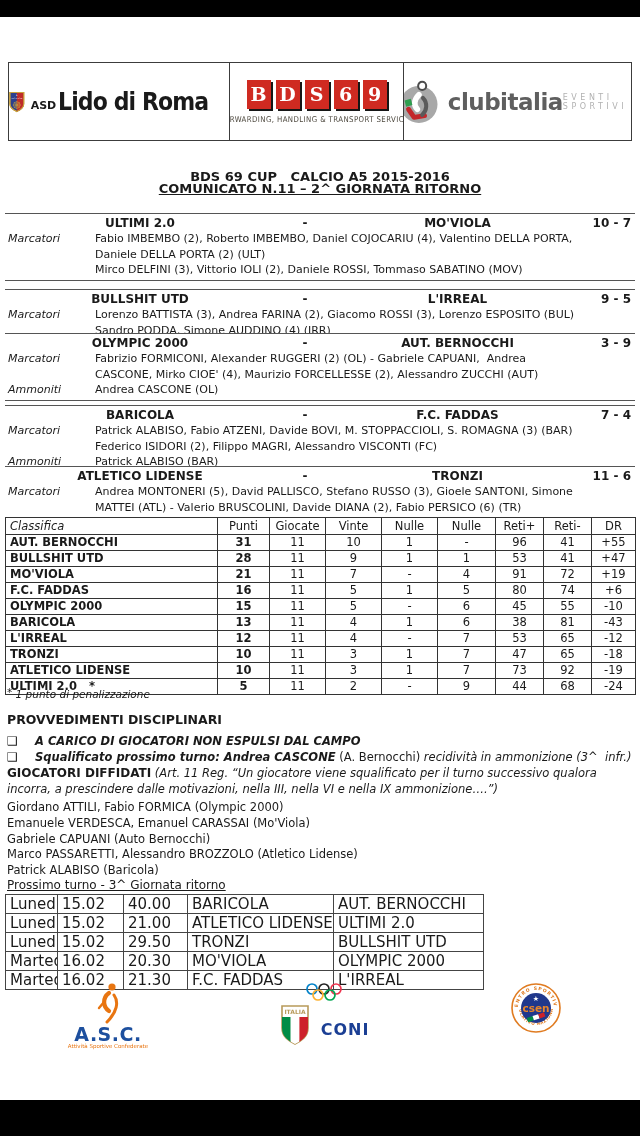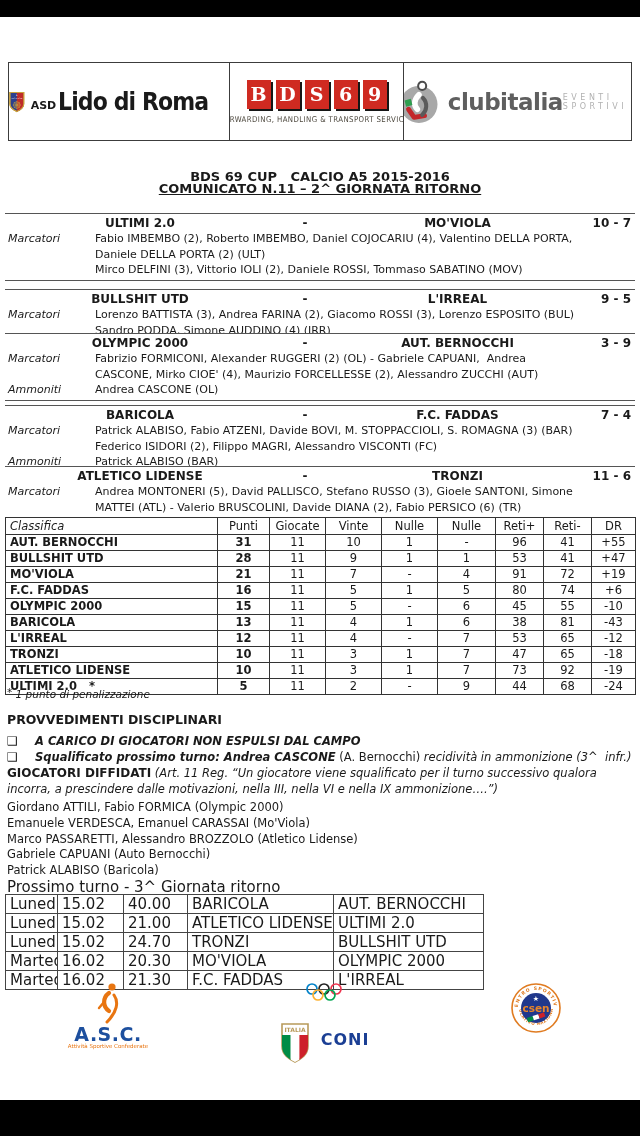--- a/index.html
+++ b/index.html
@@ -67,33 +67,33 @@
   .provv-item .bullet{font-size:12px;}
   .pi-bold{font-weight:bold;font-style:italic;}
   .pi-italic{font-style:italic;white-space:pre-wrap;}
 
   .diffidati-para{position:absolute;top:766px;left:7px;width:626px;font-size:11.5px;line-height:15.5px;}
   .diffidati-title{font-weight:bold;font-size:12px;}
   .diffidati-note{font-style:italic;}
   .players{position:absolute;top:800px;left:7px;width:626px;font-size:11.5px;line-height:15.8px;}
 
   
-  .next-label{position:absolute;top:878px;left:7px;font-size:15px;}
+  .next-label{position:absolute;top:878px;left:7px;font-size:12px;text-decoration:underline;}
   .next-table{position:absolute;top:894px;left:5px;width:478px;border-collapse:collapse;table-layout:fixed;
               font-size:15px;}
   .next-table td{border:1px solid #444;padding:1px 4px;height:16px;line-height:15px;overflow:hidden;white-space:nowrap;}
   .nt-day{width:52px;}.nt-date{width:66px;}.nt-time{width:64px;}.nt-home{width:146px;}.nt-away{width:150px;}
 
   
   .footer-logos{position:absolute;top:982px;left:0;width:640px;display:grid;
                 grid-template-columns:216px 216px 208px;}
   .flogo{display:flex;flex-direction:column;align-items:center;}
   .asc-name{font-size:19px;font-weight:bold;color:#1d4f9e;line-height:16px;letter-spacing:.5px;}
   .asc-tag{font-size:5.5px;color:#e87511;margin-top:1px;}
-  .coni-row{display:flex;align-items:flex-start;gap:10px;margin-top:19px;}
+  .coni-row{display:flex;align-items:center;gap:10px;margin-top:1px;}
   .coni-name{font-size:16px;font-weight:bold;color:#1b3f94;letter-spacing:1px;margin-top:8px;}
 </style>
 </head>
 <body>
 
 <div class="screen">
   <div class="bar top"></div>
 
   <div class="logo-strip">
     <div class="logo-cell lido">
@@ -405,23 +405,23 @@
   <div class="diffidati-para">
     <span class="diffidati-title">GIOCATORI DIFFIDATI</span><span class="diffidati-note"> (Art. 11 Reg. “Un giocatore viene squalificato per il turno successivo qualora incorra, a prescindere dalle motivazioni, nella III, nella VI e nella IX ammonizione….”)</span>
   </div>
 
   <div class="players">
 
       <div>Giordano ATTILI, Fabio FORMICA (Olympic 2000)</div>
 
       <div>Emanuele VERDESCA, Emanuel CARASSAI (Mo'Viola)</div>
 
+      <div>Gabriele CAPUANI (Auto Bernocchi)</div>
+
       <div>Marco PASSARETTI, Alessandro BROZZOLO (Atletico Lidense)</div>
-
-      <div>Gabriele CAPUANI (Auto Bernocchi)</div>
 
       <div>Patrick ALABISO (Baricola)</div>
     </div>
 
   <div class="next-label">Prossimo turno - 3^ Giornata ritorno</div>
   <table class="next-table">
     <colgroup>
       <col class="nt-day">
         <col class="nt-date">
         <col class="nt-time">
@@ -442,21 +442,21 @@
           <td>Lunedi</td>
           <td>15.02</td>
           <td>21.00</td>
           <td>ATLETICO LIDENSE</td>
           <td>ULTIMI 2.0</td>
         </tr>
 
         <tr>
           <td>Lunedi</td>
           <td>15.02</td>
-          <td>24.70</td>
+          <td>29.50</td>
           <td>TRONZI</td>
           <td>BULLSHIT UTD</td>
         </tr>
 
         <tr>
           <td>Martedi</td>
           <td>16.02</td>
           <td>20.30</td>
           <td>MO'VIOLA</td>
           <td>OLYMPIC 2000</td>

